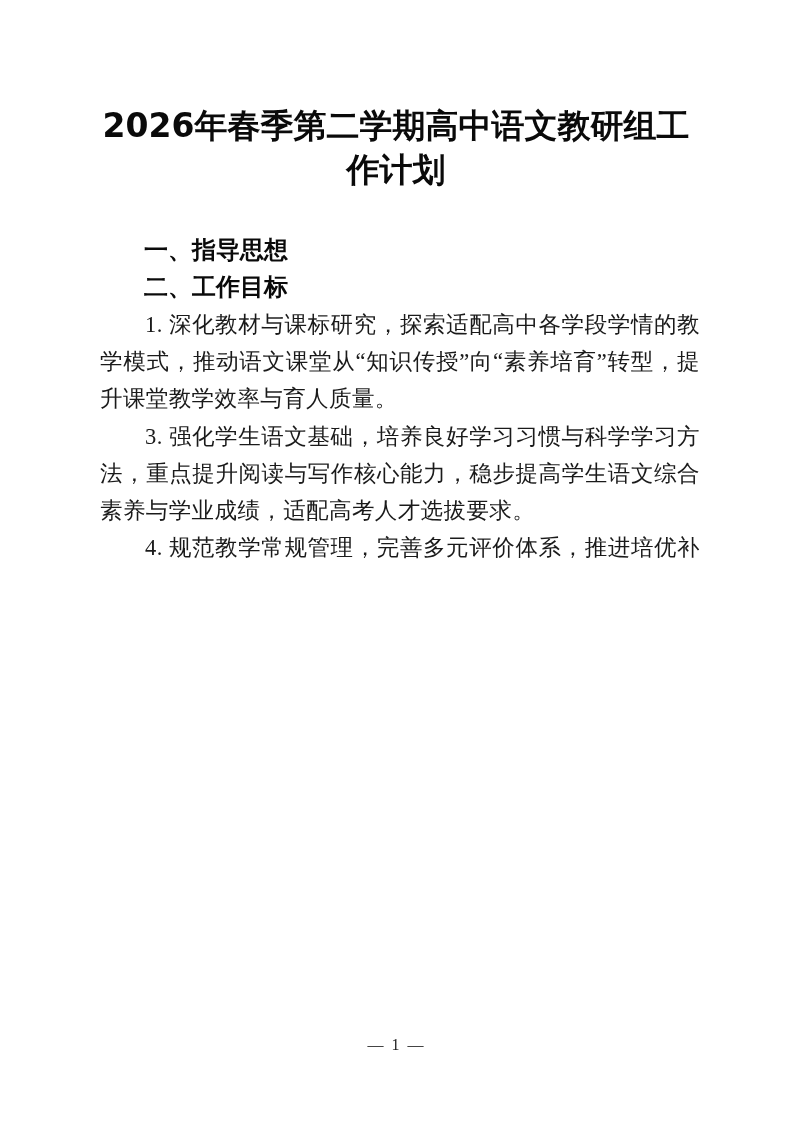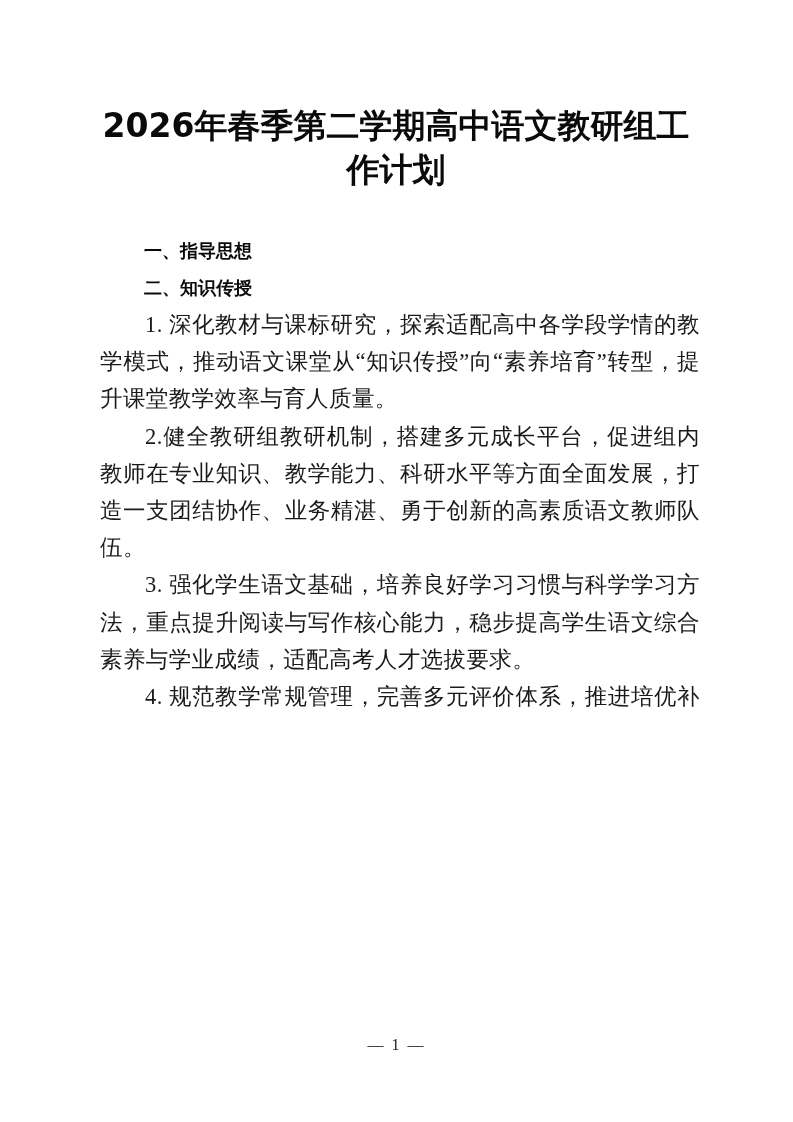--- a/index.html
+++ b/index.html
@@ -43,21 +43,21 @@
   .content {
     position: absolute;
     left: 100px;
     top: 232px;
     width: 600px;
   }
 
   .section-heading {
     font-family: "DejaVu Sans", "Liberation Sans", sans-serif;
     font-weight: bold;
-    font-size: 18px;
+    font-size: 24px;
     line-height: 37px;
     text-indent: 44px;
     color: #0a0a0a;
     margin: 0;
     padding: 0;
     white-space: nowrap;
   }
 
   .body-para {
     font-family: "Liberation Serif", "DejaVu Serif", serif;
@@ -107,25 +107,24 @@
 
 <div class="page">
 
   <div class="doc-title">2026年春季第二学期高中语文教研组工作计划</div>
 
   <div class="content">
 
     <div class="section-heading">一、指导思想</div>
 
 
-    <div class="section-heading">二、知识传授</div>
+    <div class="section-heading">二、工作目标</div>
 
     <p class="list-para">1. 深化教材与课标研究，探索适配高中各学段学情的教学模式，推动语文课堂从“知识传授”向“素养培育”转型，提升课堂教学效率与育人质量。</p>
 
-    <p class="list-para">2.健全教研组教研机制，搭建多元成长平台，促进组内教师在专业知识、教学能力、科研水平等方面全面发展，打造一支团结协作、业务精湛、勇于创新的高素质语文教师队伍。</p>
 
     <p class="list-para">3. 强化学生语文基础，培养良好学习习惯与科学学习方法，重点提升阅读与写作核心能力，稳步提高学生语文综合素养与学业成绩，适配高考人才选拔要求。</p>
 
     <p class="list-para clipped">4. 规范教学常规管理，完善多元评价体系，推进培优补差</p>
 
   </div>
 
   <div class="page-footer">— 1 —</div>
 
 </div>

